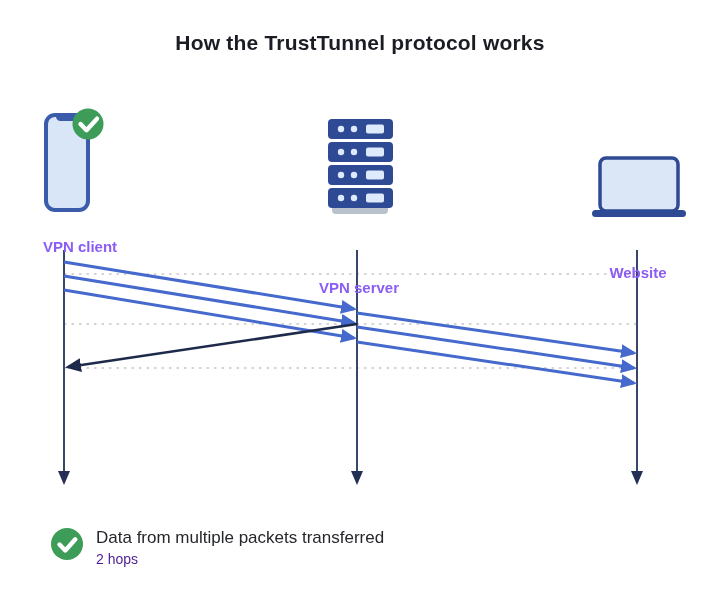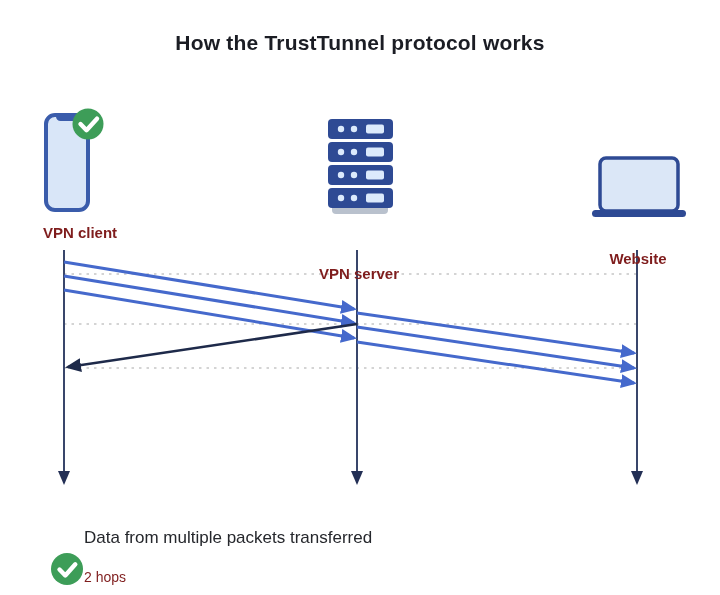--- a/index.html
+++ b/index.html
@@ -5,33 +5,33 @@
   html,body{margin:0;padding:0;background:#ffffff;}
   .canvas{
     position:relative;width:720px;height:595px;background:#ffffff;overflow:hidden;
     font-family:"Liberation Sans", sans-serif;
   }
   .title{
     position:absolute;top:31px;left:0;width:720px;margin:0;
     text-align:center;font-size:21px;font-weight:700;color:#1b1d24;letter-spacing:.2px;
   }
   .node-label{
-    position:absolute;top:224px;transform:translateX(-50%);
-    font-size:15px;font-weight:700;color:#7f1d1d;white-space:nowrap;
+    position:absolute;top:238px;transform:translateX(-50%);
+    font-size:15px;font-weight:700;color:#8b5cf6;white-space:nowrap;
   }
   #label-client{left:80px;}
   #label-server{left:359px;margin-top:41px;}
   #label-website{left:638px;margin-top:26px;}
   svg.diagram{position:absolute;left:0;top:0;}
   .legend{
-    position:absolute;left:50px;top:527px;display:flex;align-items:flex-end;
+    position:absolute;left:50px;top:527px;display:flex;align-items:flex-start;gap:12px;
   }
   .legend-texts{display:flex;flex-direction:column;}
   .legend-main{font-size:17px;color:#25272c;line-height:21px;}
-  .legend-sub{font-size:14px;color:#7f1d1d;line-height:18px;margin-top:20px;}
+  .legend-sub{font-size:14px;color:#4c1d95;line-height:18px;margin-top:2px;}
 </style>
 </head>
 <body>
 
 <div class="canvas">
 
   <h1 class="title">How the TrustTunnel protocol works</h1>
 
   <svg class="diagram" width="720" height="595" viewBox="0 0 720 595">
     <defs>

